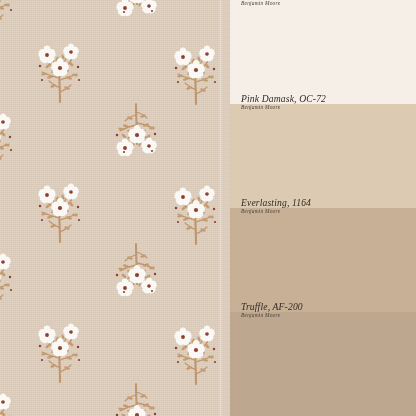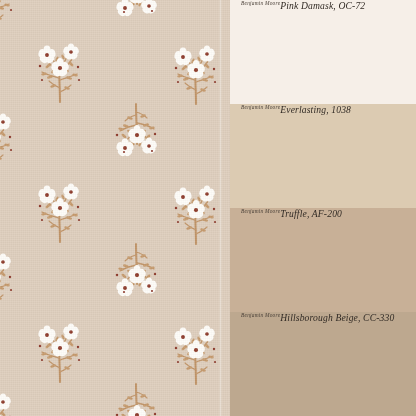--- a/index.html
+++ b/index.html
@@ -63,22 +63,22 @@
     top: 0;
     width: 186px;
     height: 416px;
     display: flex;
     flex-direction: column;
   }
   .swatch {
     position: relative;
     flex: 1 1 25%;
     display: flex;
-    flex-direction: row;
-    justify-content: flex-start;
+    flex-direction: column;
+    justify-content: space-between;
     padding-left: 11px;
     padding-right: 10px;
     box-sizing: border-box;
   }
   .swatch-brand {
     font-family: "Liberation Serif", serif;
     font-style: italic;
     font-size: 5.4px;
     letter-spacing: .22px;
     color: #4a4038;
@@ -274,27 +274,26 @@
 
   <div id="swatch-column">
 
     <div class="swatch" style="background: rgb(246, 239, 232);">
       <div class="swatch-brand">Benjamin Moore</div>
       <div class="swatch-name">Pink Damask, OC-72</div>
     </div>
 
     <div class="swatch" style="background: rgb(220, 203, 178);">
       <div class="swatch-brand">Benjamin Moore</div>
-      <div class="swatch-name">Everlasting, 1038</div>
+      <div class="swatch-name">Everlasting, 1164</div>
     </div>
 
     <div class="swatch" style="background: rgb(200, 176, 151);">
       <div class="swatch-brand">Benjamin Moore</div>
       <div class="swatch-name">Truffle, AF-200</div>
     </div>
 
     <div class="swatch" style="background: rgb(189, 168, 143);">
       <div class="swatch-brand">Benjamin Moore</div>
-      <div class="swatch-name">Hillsborough Beige, CC-330</div>
     </div>
 
   </div>
 </div>
 
 </body></html>

